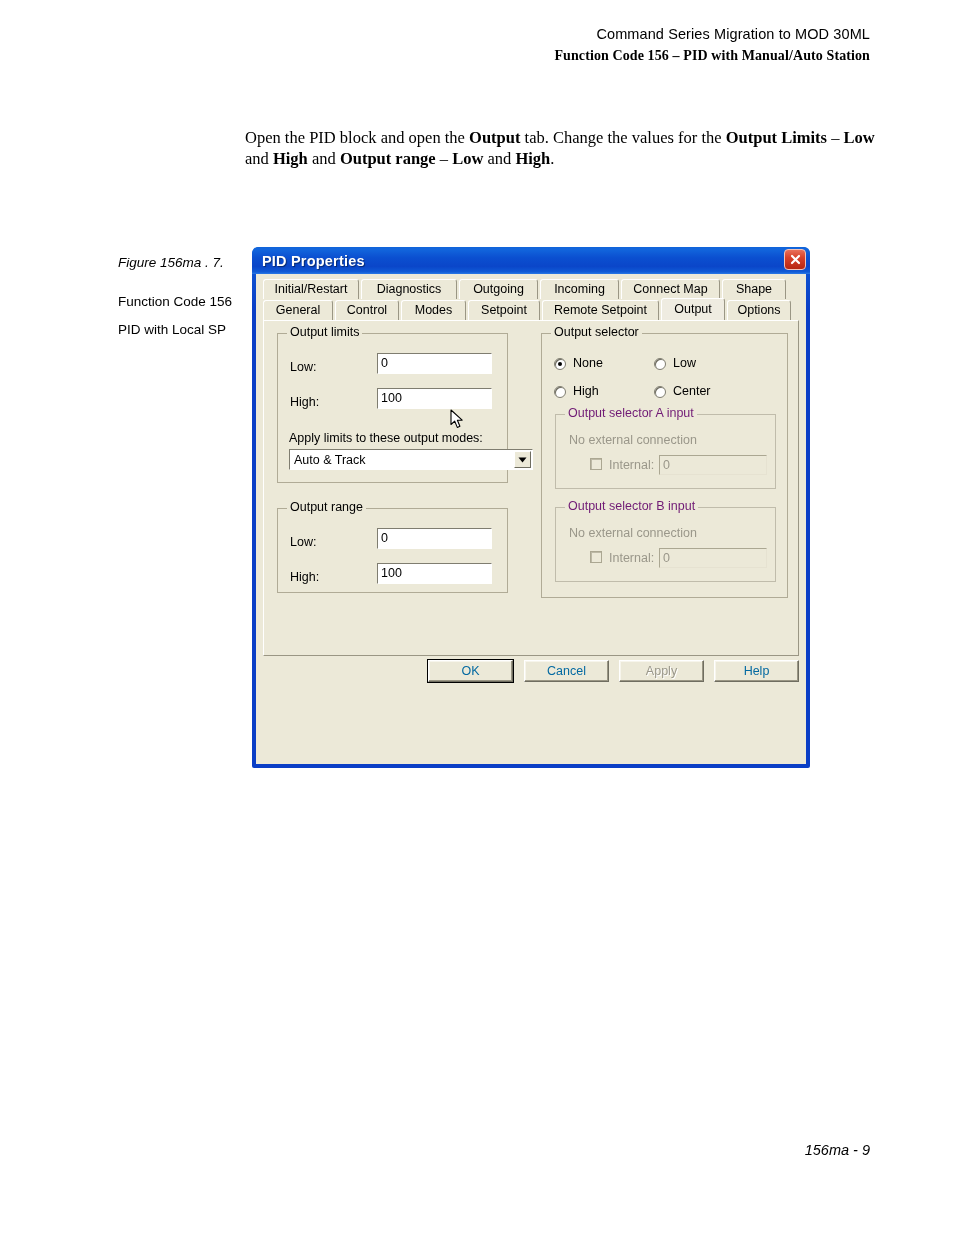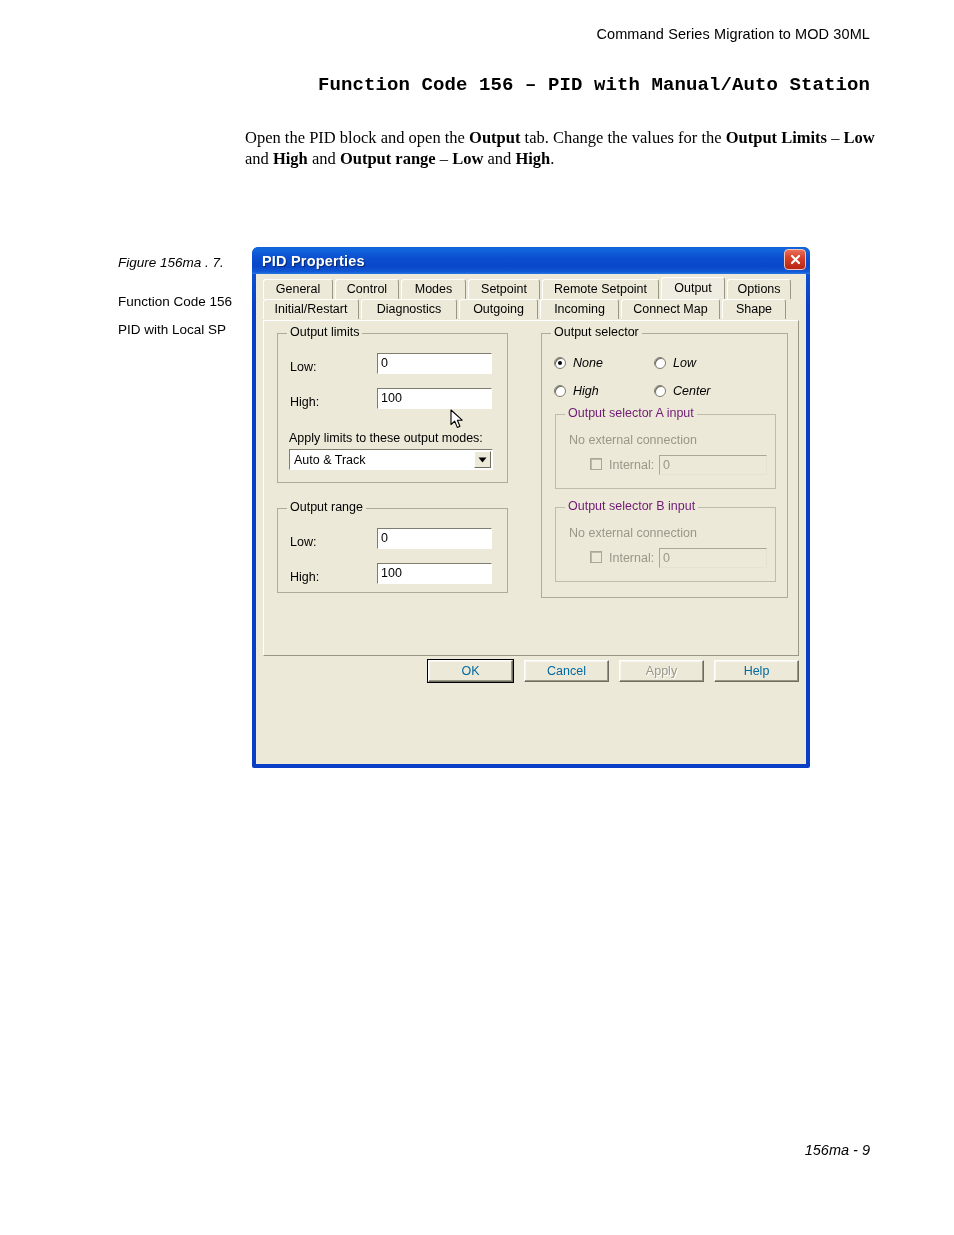--- a/index.html
+++ b/index.html
@@ -21,24 +21,24 @@
     position: absolute;
     top: 26px;
     right: 84px;
     font-family: "Liberation Sans", sans-serif;
     font-size: 14.5px;
     letter-spacing: 0.1px;
     white-space: nowrap;
   }
   .doc-header-line2 {
     position: absolute;
-    top: 74px;
+    top: 48px;
     right: 84px;
-    font-family: Liberation Mono, monospace;
-    font-size: 19px;
+    font-family: Liberation Serif, serif;
+    font-size: 14px;
     font-weight: bold;
     letter-spacing: 0.1px;
     white-space: nowrap;
   }
 
   .body-block {
     position: absolute;
     left: 245px;
     top: 128px;
     width: 640px;
@@ -267,24 +267,23 @@
     display: flex;
     align-items: center;
     justify-content: center;
     flex: none;
   }
 
   
   .radio {
     position: absolute;
     display: flex;
-    align-items: center;
+    align-items: flex-end;
     cursor: pointer;
     white-space: nowrap;
-    font-style: italic;
   }
   .radio .dot {
     width: 12px;
     height: 12px;
     border-radius: 50%;
     background: #ffffff;
     border: 1px solid #7f7d70;
     box-shadow: inset 1px 1px 0 #6d6b5e, inset -1px -1px 0 #ffffff;
     box-sizing: border-box;
     position: relative;
@@ -390,20 +389,40 @@
     <div class="close-btn">
       <svg width="13" height="13" viewBox="0 0 13 13" aria-hidden="true">
         <path d="M3 3 L10 10 M10 3 L3 10" stroke="#ffffff" stroke-width="2.2" stroke-linecap="round" fill="none"></path>
       </svg>
     </div>
   </div>
 
   <div class="client">
 
     <div class="tabstrip">
+      <div class="tabrow row1">
+        <div class="tab" style="width:96px">
+            <span>Initial/Restart</span>
+          </div>
+        <div class="tab" style="width:96px">
+            <span>Diagnostics</span>
+          </div>
+        <div class="tab" style="width:79px">
+            <span>Outgoing</span>
+          </div>
+        <div class="tab" style="width:79px">
+            <span>Incoming</span>
+          </div>
+        <div class="tab" style="width:99px">
+            <span>Connect Map</span>
+          </div>
+        <div class="tab" style="width:64px">
+            <span>Shape</span>
+          </div>
+      </div>
       <div class="tabrow row2">
         <div class="tab" style="width:70px">
             <span>General</span>
           </div>
         <div class="tab" style="width:64px">
             <span>Control</span>
           </div>
         <div class="tab" style="width:65px">
             <span>Modes</span>
           </div>
@@ -411,54 +430,34 @@
             <span>Setpoint</span>
           </div>
         <div class="tab" style="width:117px">
             <span>Remote Setpoint</span>
           </div>
         <div class="tab active" style="width:64px">
             <span>Output</span>
           </div>
         <div class="tab" style="width:64px">
             <span>Options</span>
-          </div>
-      </div>
-      <div class="tabrow row1">
-        <div class="tab" style="width:96px">
-            <span>Initial/Restart</span>
-          </div>
-        <div class="tab" style="width:96px">
-            <span>Diagnostics</span>
-          </div>
-        <div class="tab" style="width:79px">
-            <span>Outgoing</span>
-          </div>
-        <div class="tab" style="width:79px">
-            <span>Incoming</span>
-          </div>
-        <div class="tab" style="width:99px">
-            <span>Connect Map</span>
-          </div>
-        <div class="tab" style="width:64px">
-            <span>Shape</span>
           </div>
       </div>
     </div>
 
     <div class="tabpanel">
 
       <div class="group" style="left:13px; top:12px; width:231px; height:150px;">
         <span class="gtitle">Output limits</span>
         <span class="row-label" style="left:12px; top:26px;">Low:</span>
         <div class="tinput" style="left:99px; top:19px; width:115px; height:21px;">0</div>
         <span class="row-label" style="left:12px; top:61px;">High:</span>
         <div class="tinput" style="left:99px; top:54px; width:115px; height:21px;">100</div>
         <span class="row-label" style="left:11px; top:97px;">Apply limits to these output modes:</span>
-        <div class="combo" style="left:11px; top:115px; width:204px; height:21px;">
+        <div class="combo" style="left:11px; top:115px; width:244px; height:21px;">
           <span class="cval">Auto &amp; Track</span>
           <span class="cbtn">
             <svg width="9" height="6" viewBox="0 0 9 6" aria-hidden="true">
                 <path d="M0.5 0.5 L8.5 0.5 L4.5 5.5 Z" fill="#000"></path>
               </svg>
           </span>
         </div>
       </div>
 
       <div class="group" style="left:13px; top:187px; width:231px; height:85px;">

